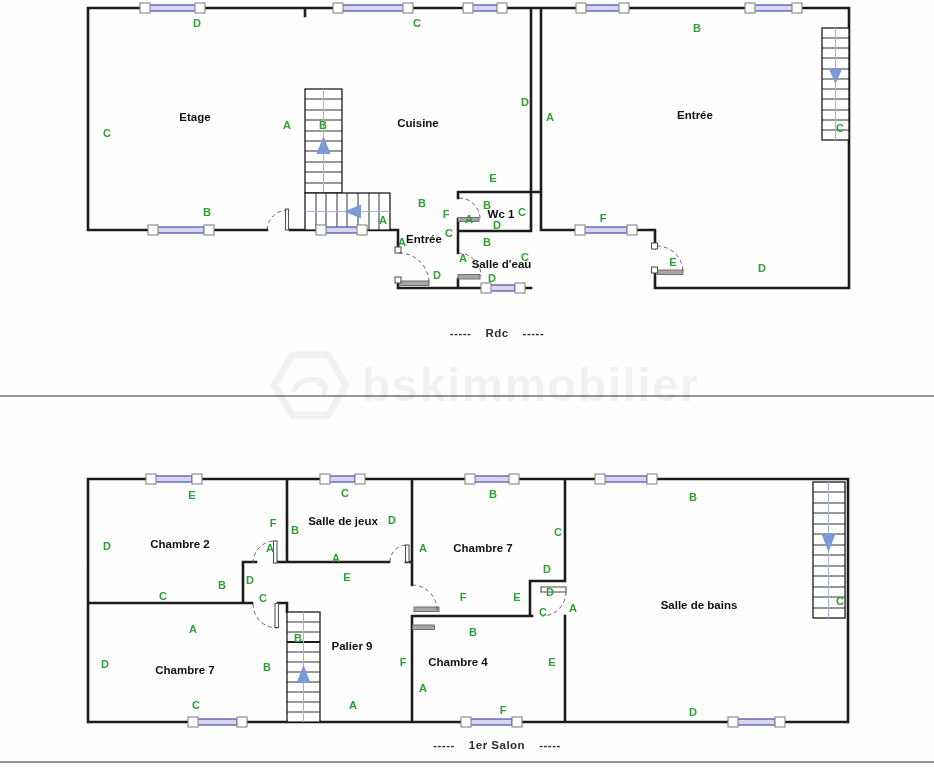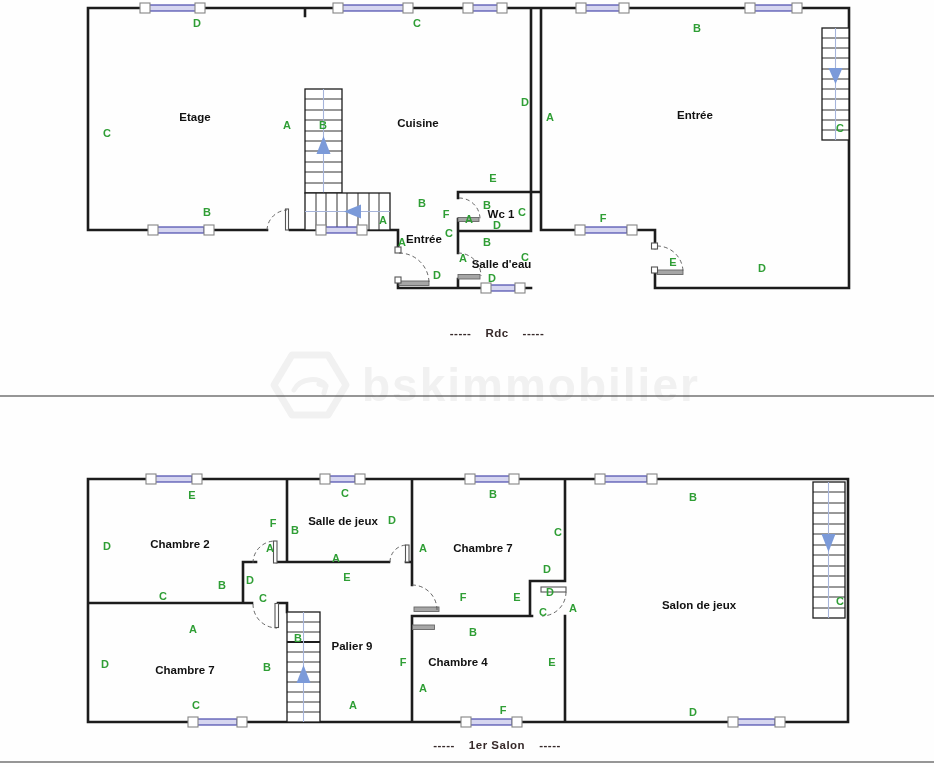--- a/index.html
+++ b/index.html
@@ -312,21 +312,21 @@
       <span class="marker-label" style="left: 673px; top: 262px;">E</span>
       <span class="marker-label" style="left: 762px; top: 268px;">D</span>
     </div>
   <div class="labels">
       <span class="room-label" style="left: 180px; top: 544px;">Chambre 2</span>
       <span class="room-label" style="left: 343px; top: 521px;">Salle de jeux</span>
       <span class="room-label" style="left: 483px; top: 548px;">Chambre 7</span>
       <span class="room-label" style="left: 185px; top: 670px;">Chambre 7</span>
       <span class="room-label" style="left: 352px; top: 646px;">Palier 9</span>
       <span class="room-label" style="left: 458px; top: 662px;">Chambre 4</span>
-      <span class="room-label" style="left: 699px; top: 605px;">Salon de jeux</span>
+      <span class="room-label" style="left: 699px; top: 605px;">Salle de bains</span>
       <span class="marker-label" style="left: 192px; top: 495px;">E</span>
       <span class="marker-label" style="left: 345px; top: 493px;">C</span>
       <span class="marker-label" style="left: 493px; top: 494px;">B</span>
       <span class="marker-label" style="left: 693px; top: 497px;">B</span>
       <span class="marker-label" style="left: 107px; top: 546px;">D</span>
       <span class="marker-label" style="left: 273px; top: 523px;">F</span>
       <span class="marker-label" style="left: 295px; top: 530px;">B</span>
       <span class="marker-label" style="left: 270px; top: 548px;">A</span>
       <span class="marker-label" style="left: 392px; top: 520px;">D</span>
       <span class="marker-label" style="left: 336px; top: 558px;">A</span>

